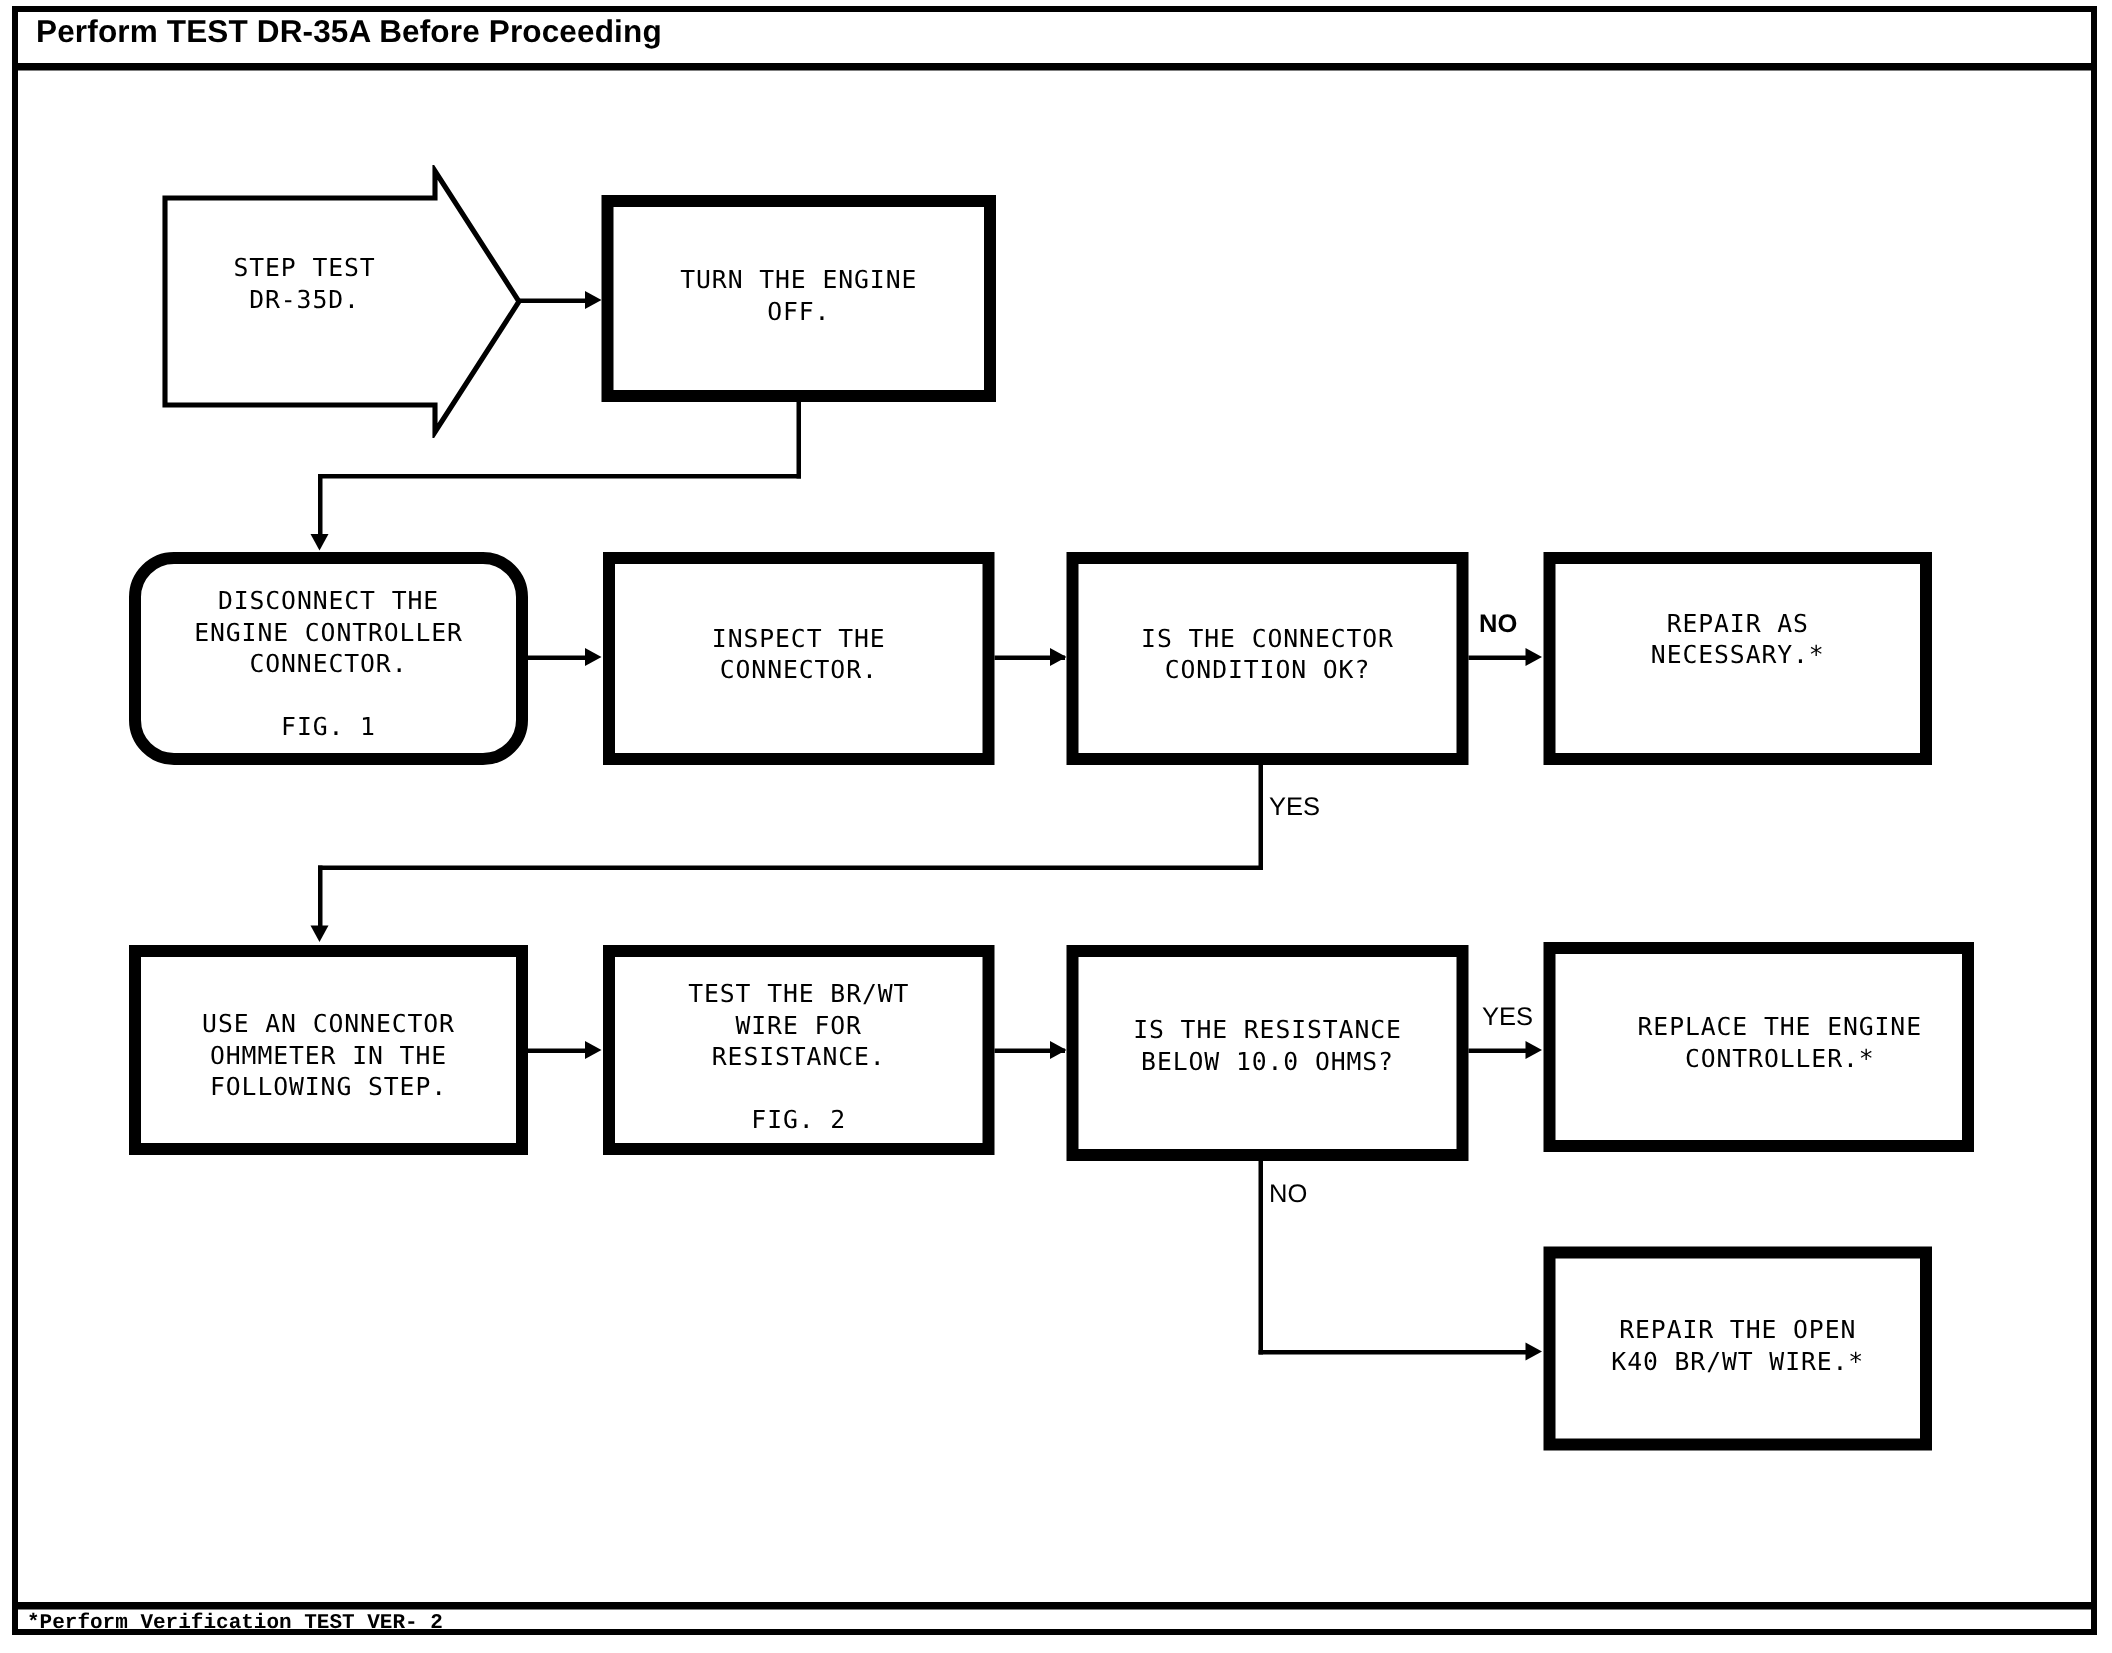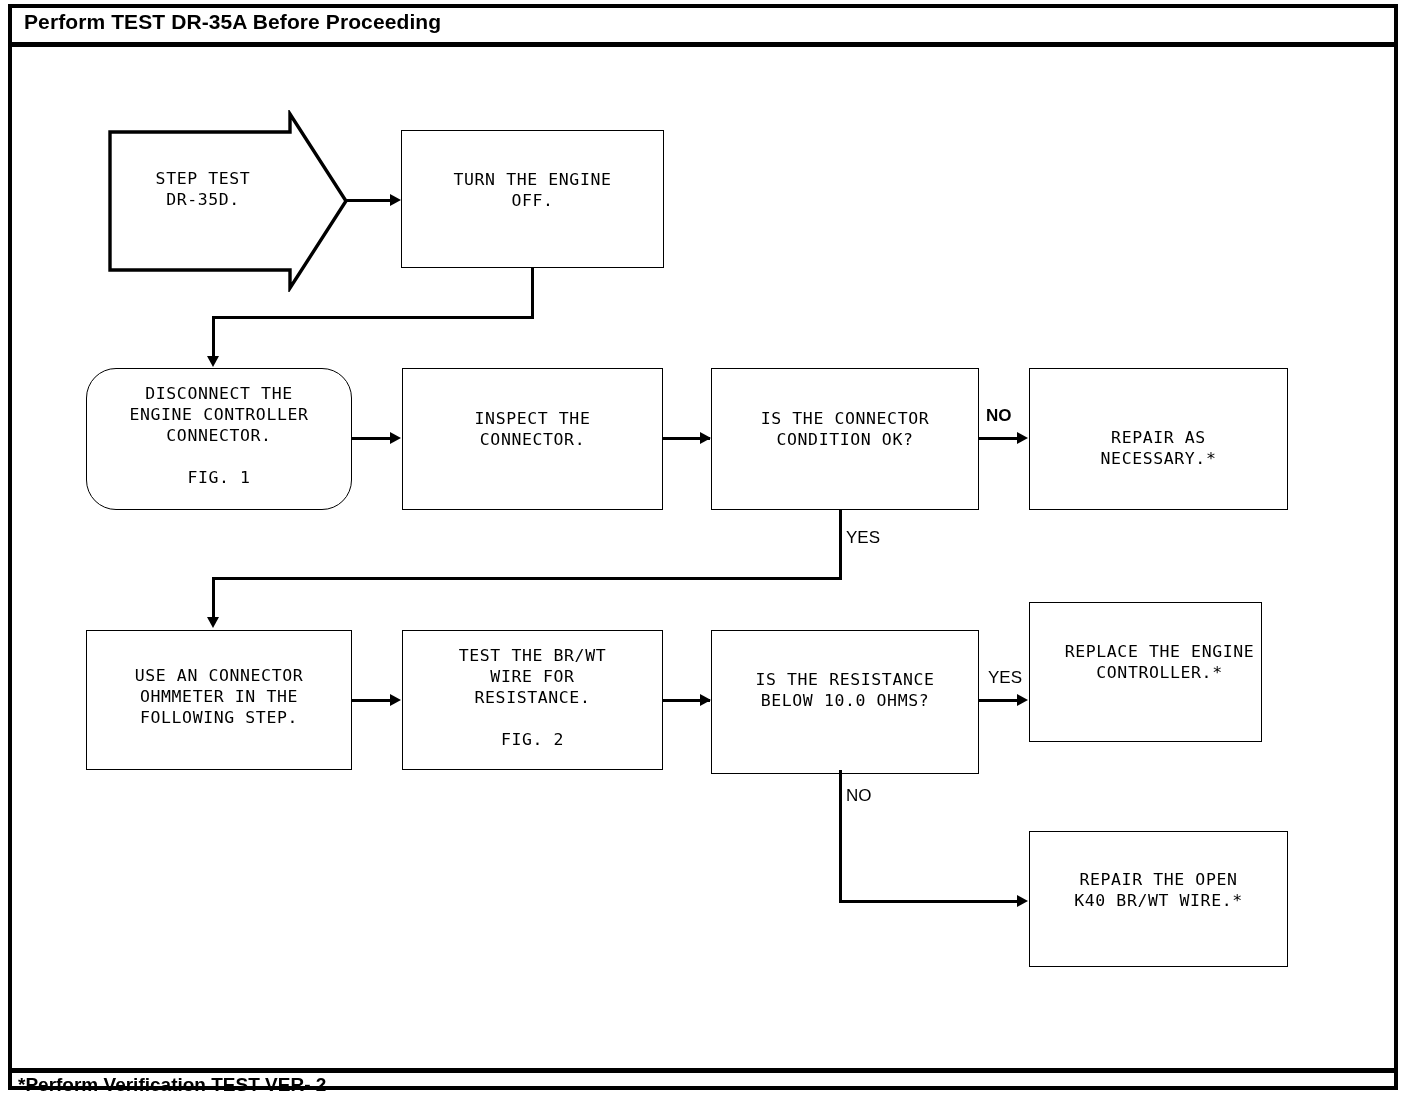--- a/index.html
+++ b/index.html
@@ -64,32 +64,32 @@
     left: 10px;
     top: 1068px;
     width: 1388px;
     height: 5px;
     background: #000;
   }
   #footer-text {
     position: absolute;
     left: 18px;
     top: 1074px;
-    font-family: Liberation Sans, sans-serif;
+    font-family: Liberation Mono, monospace;
     font-weight: bold;
-    font-size: 19px;
+    font-size: 14px;
     color: #000;
     white-space: nowrap;
   }
 
   
   .node {
     position: absolute;
     box-sizing: border-box;
-    border: 1px solid #000000;
+    border: 8px solid #000000;
     background: #ffffff;
     display: flex;
     flex-direction: column;
     align-items: center;
   }
   .node-text {
     font-family: "DejaVu Sans Mono", monospace;
     font-size: 16.5px;
     line-height: 21px;
     letter-spacing: 0.6px;
@@ -202,21 +202,21 @@
   <div class="node" id="node-connector-ok" style="left:711px; top:368px; width:268px; height:142px;">
     <div class="node-text" style="margin-top:39px;">IS THE CONNECTOR
 CONDITION OK?</div>
   </div>
 
   <div class="ln ln-h" style="left:979px; top:437px; width:40px;"></div>
   <div class="arrowhead arrow-right" style="left:1017px; top:432px;"></div>
   <div class="edge-label bold" style="left:986px; top:406px;">NO</div>
 
   <div class="node" id="node-repair-necessary" style="left:1029px; top:368px; width:259px; height:142px;">
-    <div class="node-text" style="margin-top:58px;">REPAIR AS
+    <div class="node-text" style="margin-top:29px;">REPAIR AS
 NECESSARY.*</div>
   </div>
 
   <div class="ln ln-v" style="left:839px; top:510px; height:70px;"></div>
   <div class="ln ln-h" style="left:212px; top:577px; width:630px;"></div>
   <div class="ln ln-v" style="left:212px; top:577px; height:42px;"></div>
   <div class="arrowhead arrow-down" style="left:207px; top:617px;"></div>
   <div class="edge-label" style="left:846px; top:528px;">YES</div>
 
   <div class="node" id="node-ohmmeter" style="left:86px; top:630px; width:266px; height:140px;">
@@ -241,21 +241,21 @@
 
   <div class="node" id="node-resistance" style="left:711px; top:630px; width:268px; height:144px;">
     <div class="node-text" style="margin-top:38px;">IS THE RESISTANCE
 BELOW 10.0 OHMS?</div>
   </div>
 
   <div class="ln ln-h" style="left:979px; top:699px; width:42px;"></div>
   <div class="arrowhead arrow-right" style="left:1017px; top:694px;"></div>
   <div class="edge-label" style="left:988px; top:668px;">YES</div>
 
-  <div class="node" id="node-replace-controller" style="left:1029px; top:602px; width:233px; height:140px;padding-left:28px;">
+  <div class="node" id="node-replace-controller" style="left:1029px; top:628px; width:287px; height:140px;padding-left:28px;">
     <div class="node-text" style="margin-top:38px;">REPLACE THE ENGINE
 CONTROLLER.*</div>
   </div>
 
   <div class="ln ln-v" style="left:839px; top:770px; height:133px;"></div>
   <div class="ln ln-h" style="left:839px; top:900px; width:182px;"></div>
   <div class="arrowhead arrow-right" style="left:1017px; top:895px;"></div>
   <div class="edge-label" style="left:846px; top:786px;">NO</div>
 
   <div class="node" id="node-repair-open-wire" style="left:1029px; top:831px; width:259px; height:136px;">

